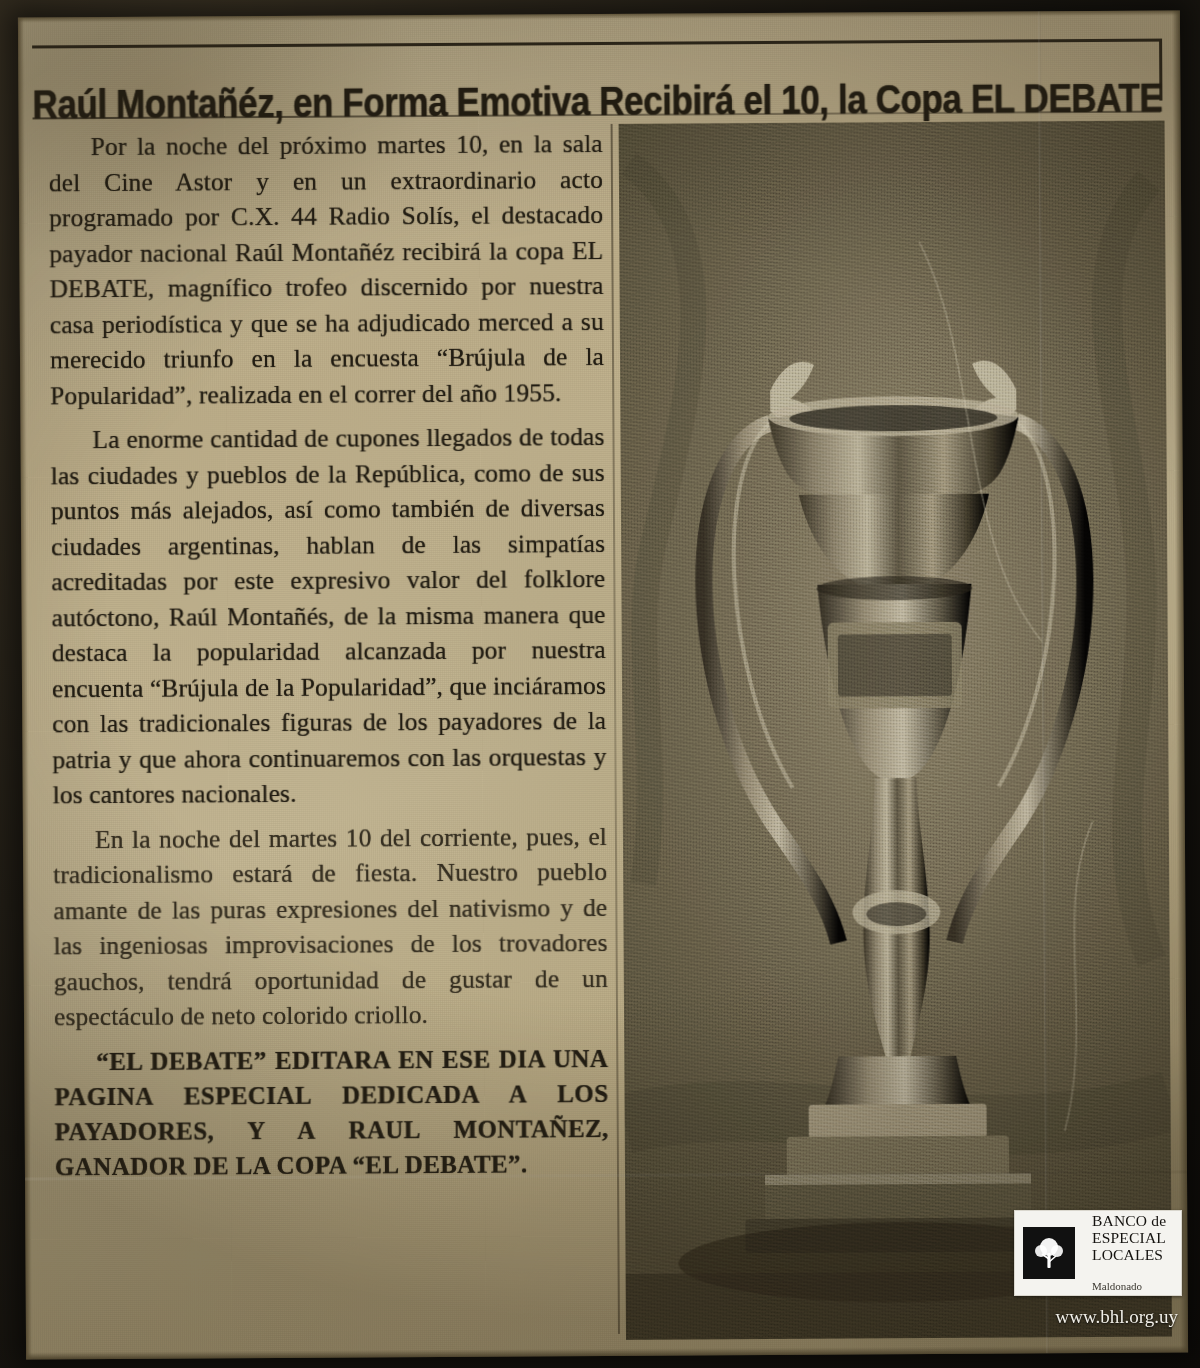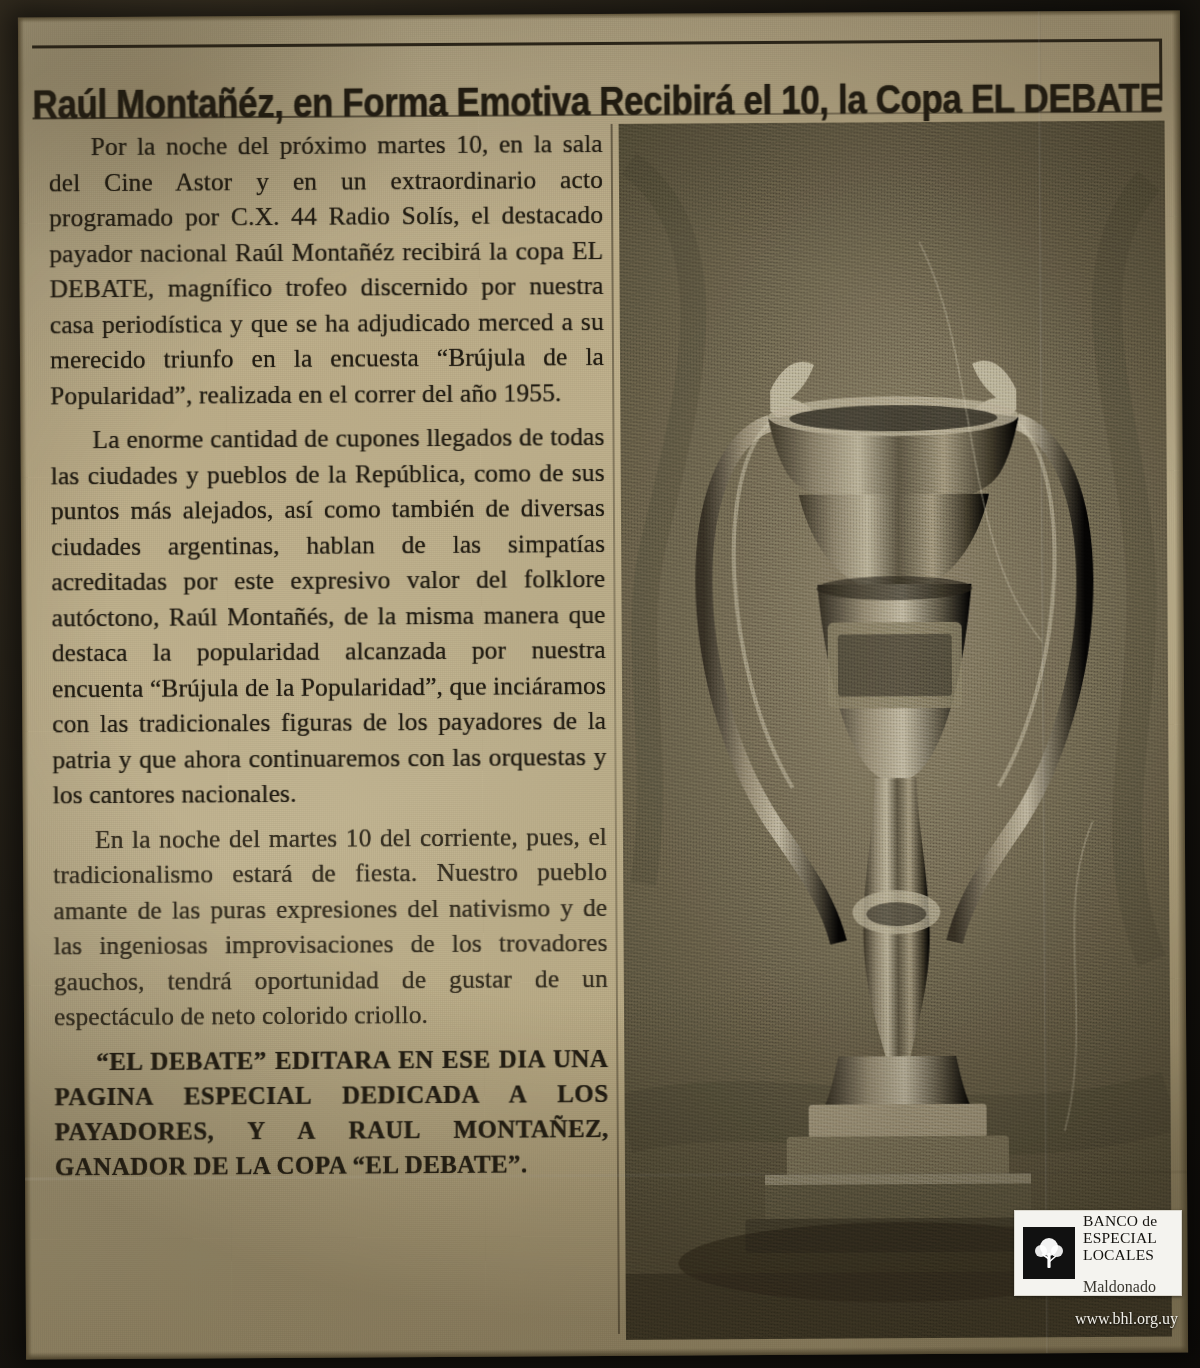--- a/index.html
+++ b/index.html
@@ -198,43 +198,43 @@
     position: absolute;
     right: 18px;
     bottom: 72px;
     width: 168px;
     height: 86px;
     background: #f4f3ef;
     border: 1px solid #d9d6cd;
     box-shadow: 0 1px 3px rgba(0,0,0,0.45);
     display: flex;
     align-items: center;
-    gap: 8px;
+    gap: 17px;
     padding: 6px 8px;
     box-sizing: border-box;
   }
   #logo-mark {
     width: 52px; height: 52px;
     background: #111;
     flex: 0 0 52px;
     display: flex; align-items: center; justify-content: center;
   }
   #logo-text {
     font-family: "Liberation Serif", serif;
     color: #14120f;
     line-height: 17px;
   }
   #logo-text .l1, #logo-text .l2 { font-size: 15.5px; letter-spacing: .2px; }
-  #logo-text .l3 { font-size: 16px; color: #3a3730; margin-top: 15px; }
+  #logo-text .l3 { font-size: 11px; color: #3a3730; margin-top: 15px; }
   #logo-url {
     position: absolute;
     right: 22px;
     bottom: 40px;
     font-family: "Liberation Serif", serif;
-    font-size: 16px;
+    font-size: 19px;
     color: #f1efe8;
     text-shadow: 0 1px 2px rgba(0,0,0,0.9);
     text-align: right;
   }
 
   
   .crease {
     position:absolute;
     background: linear-gradient(90deg, rgba(255,255,255,0.25), rgba(0,0,0,0.12));
     pointer-events:none;

